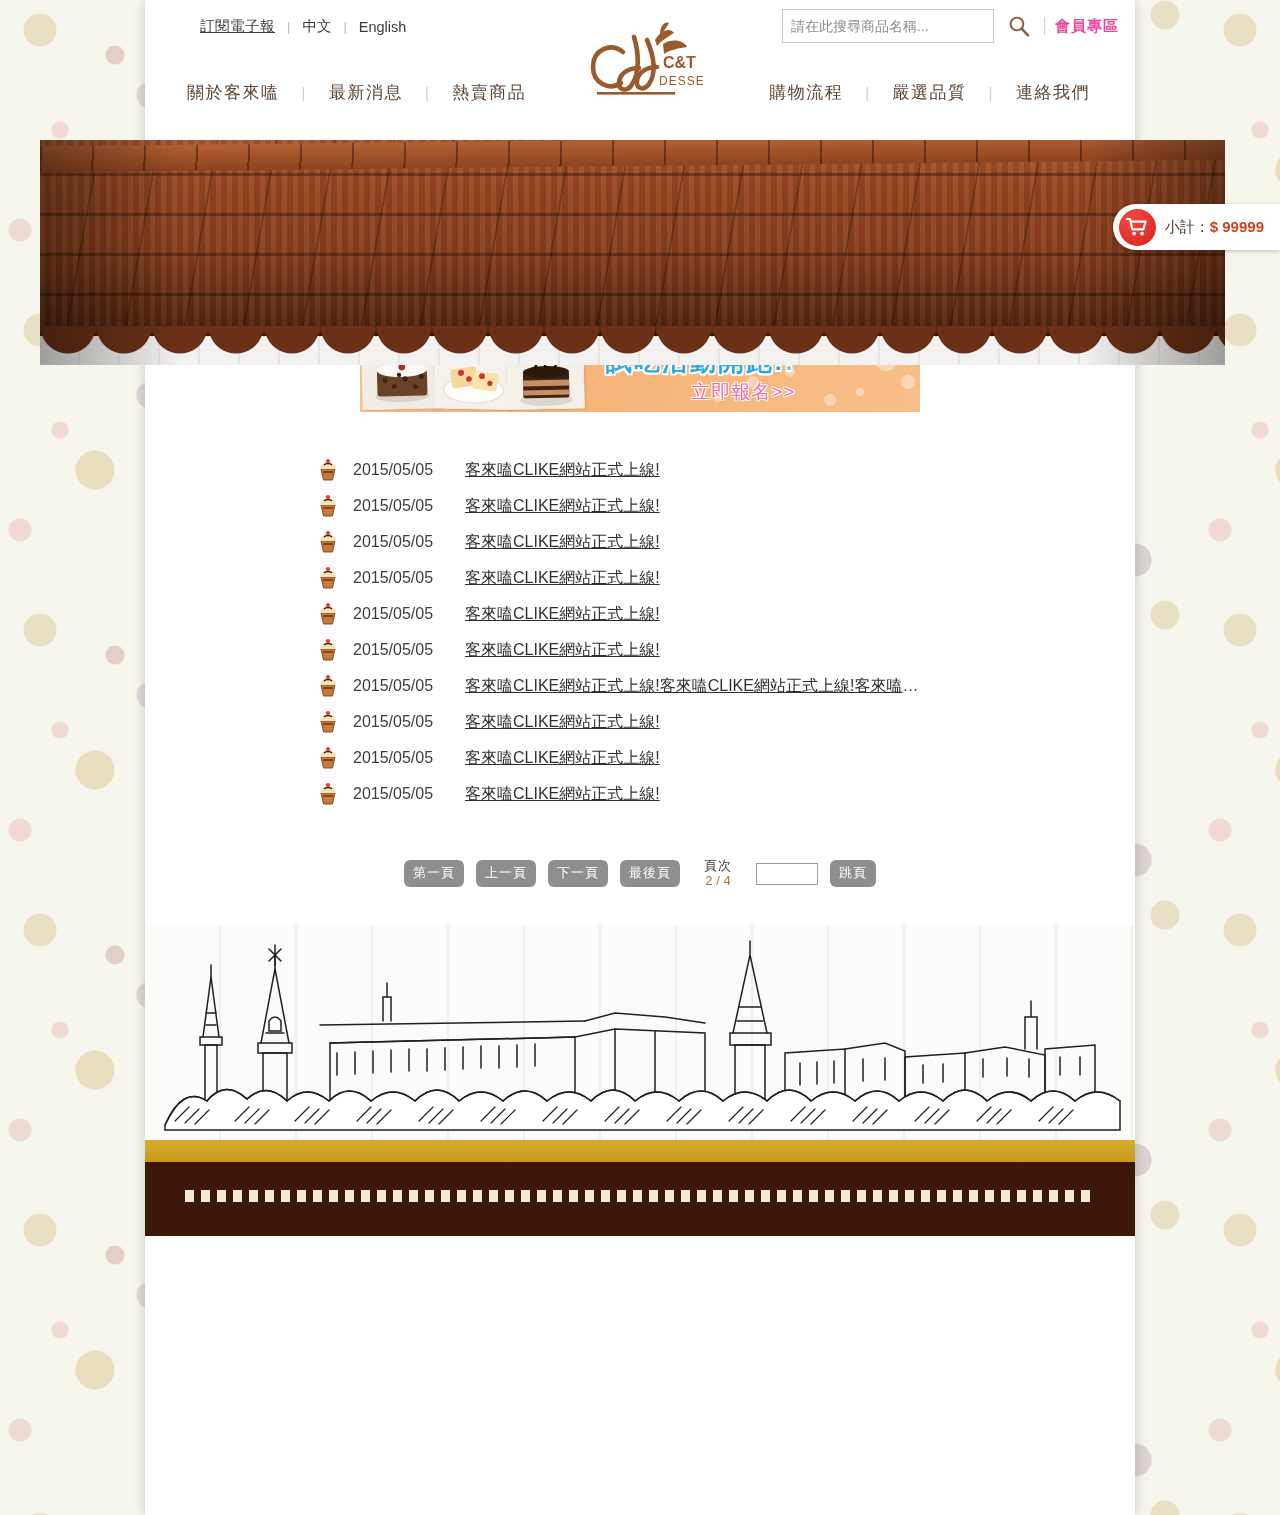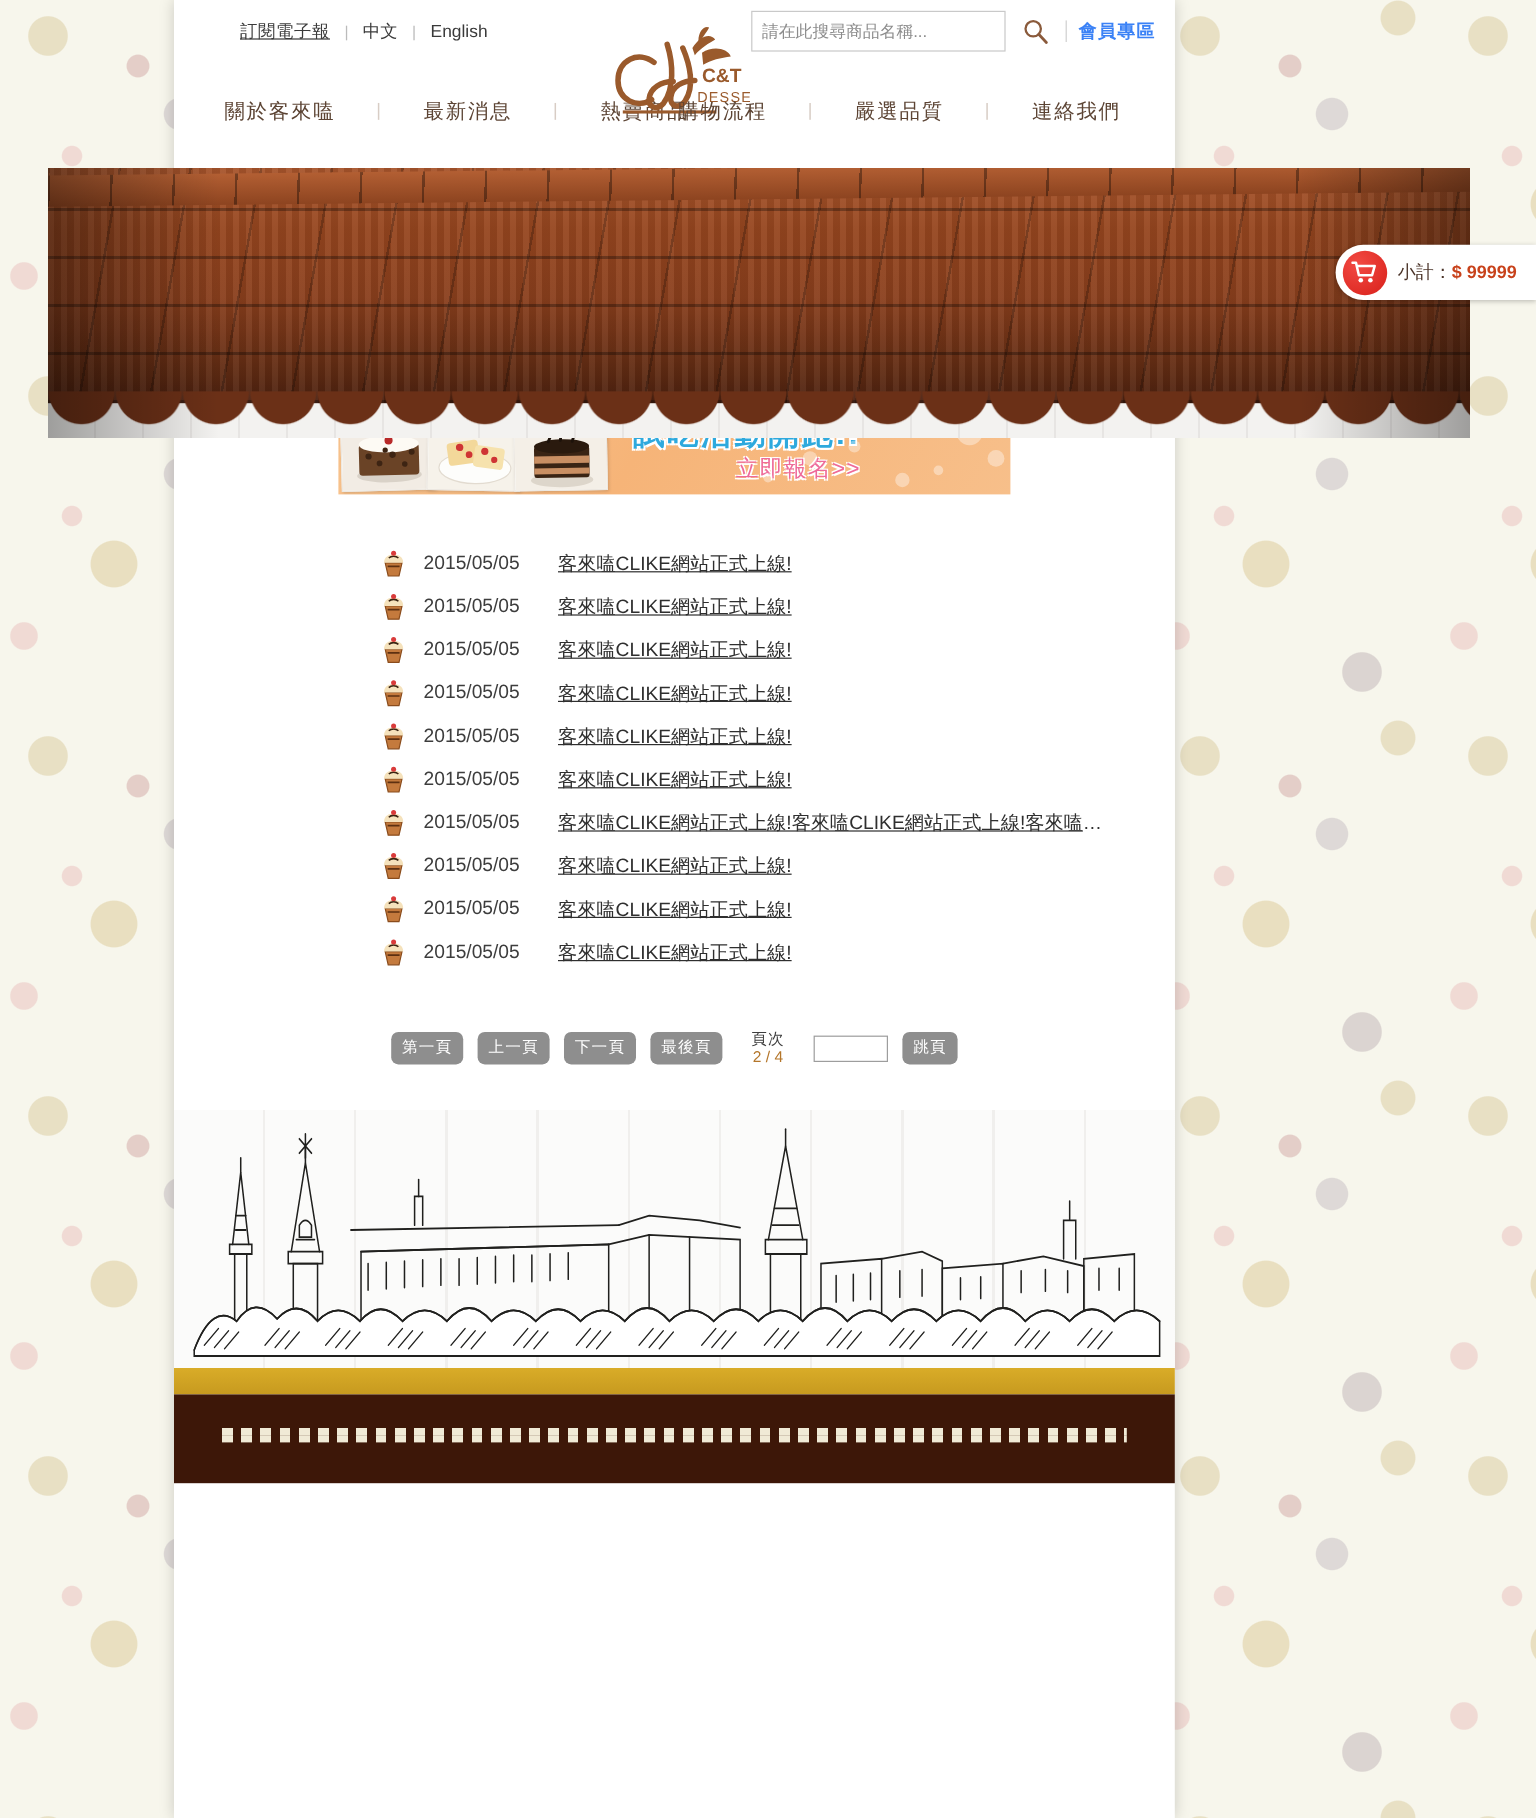--- a/index.html
+++ b/index.html
@@ -24,21 +24,21 @@
       radial-gradient(circle at 60px 130px, #f0dad4 8px,  transparent 9px);
     background-size: 240px 300px;
     overflow: hidden;
   }
 
   
   .page-col {
     position: absolute;
     left: 145px;
     top: 0;
-    width: 834px;
+    width: 990px;
     min-height: 1515px;
     background: #ffffff;
     box-shadow: 0 0 12px rgba(0,0,0,.18);
   }
 
   
   .topbar {
     position: relative;
     height: 54px;
     background: #ffffff;
@@ -67,33 +67,33 @@
     font-family: "Liberation Sans", sans-serif;
   }
   .search-input::placeholder { color: #8c8c8c; }
   .search-btn {
     width: 30px; height: 30px;
     border: none; background: none; cursor: pointer;
     display: flex; align-items: center; justify-content: center;
   }
   .vsep { width: 1px; height: 18px; background: #cfcfcf; }
   .member {
-    font-size: 15px; color: #3b82f6; letter-spacing: 1px;
+    font-size: 15px; color: #ec4899; letter-spacing: 1px;
     text-decoration: none; font-weight: bold; padding-right: 8px;
   }
 
   
   .mainnav {
     position: relative;
     height: 86px;
     background: #ffffff;
   }
   .nav-group {
     position: absolute; top: 27px;
-    display: flex; align-items: center; gap: 34px;
+    display: flex; align-items: center; gap: 22px;
     font-size: 17px; color: #5c4434; letter-spacing: 1.5px;
   }
   .nav-group.left  { left: 42px; }
   .nav-group.right { right: 45px; }
   .nav-group a { color: #5c4434; text-decoration: none; }
   .nav-group .bar { color: #d8cdc5; font-size: 15px; }
 
   .logo {
     position: absolute;
     left: 50%; top: -36px;

